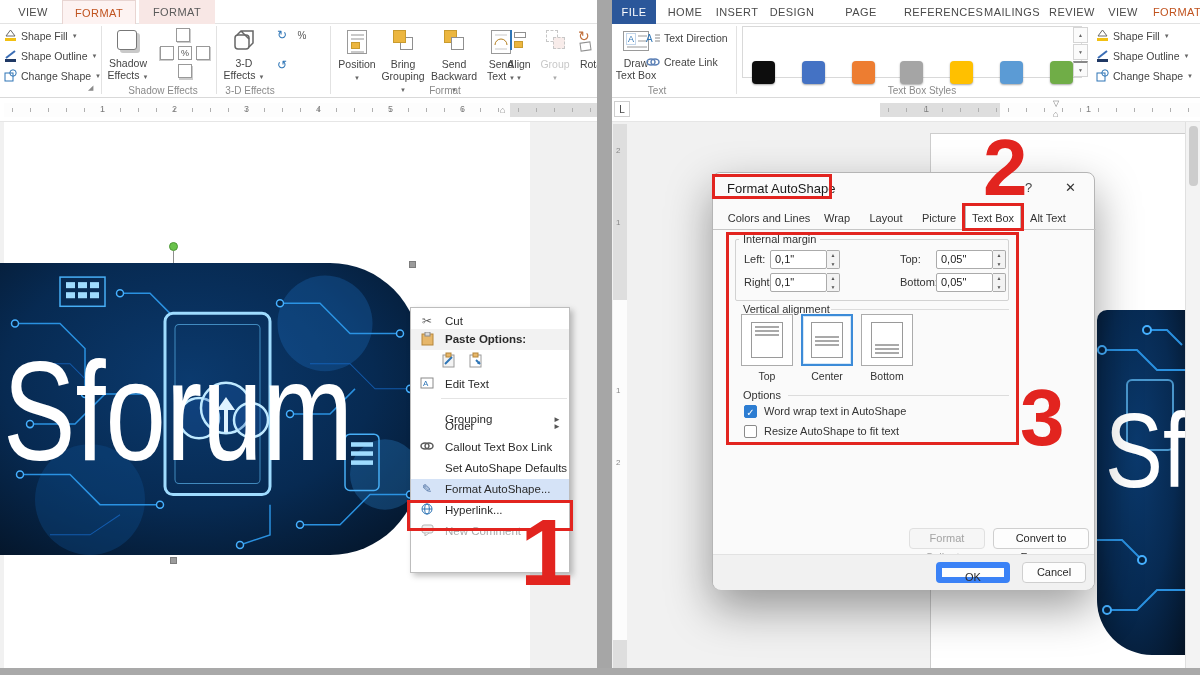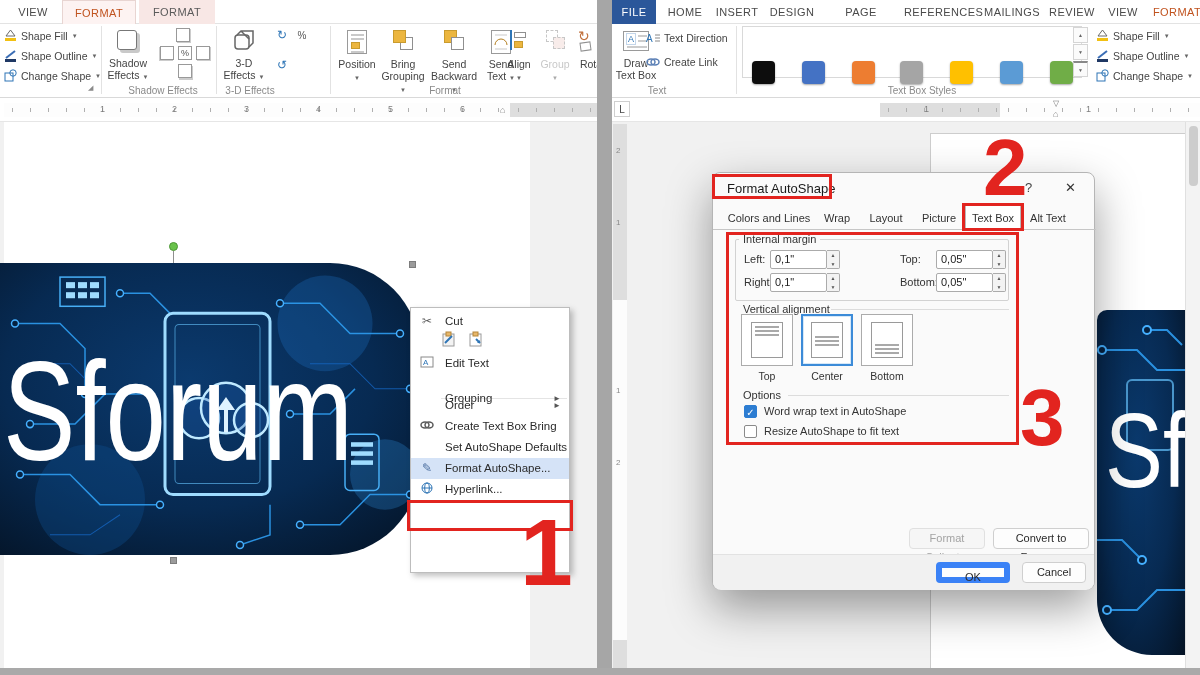--- a/index.html
+++ b/index.html
@@ -289,20 +289,24 @@
           </svg>
       </div>
 
       <div class="abs" style="left:173px;top:129px;width:1px;height:12px;background:#8f8f8f"></div>
       <div class="abs" style="left:169px;top:120px;width:9px;height:9px;border-radius:50%;background:#69c24a;border:1px solid #4d9636"></div>
       <div class="handle" style="left:409px;top:139px"></div>
       <div class="handle" style="left:170px;top:435px"></div>
 
       <div class="abs menu" style="left:410px;top:185px;width:160px;height:266px">
         <div class="mi" style="top:3px"><span class="mic" style="color:#5a5a5a">✂</span><span>Cut</span></div>
+        <div class="mi" style="background:#f2f2f2;font-weight:bold"><span class="mic"><svg width="13" height="14">
+                <rect x="1" y="2" width="11" height="11" fill="#e7b76a" stroke="#b5863a"></rect>
+                <rect x="4" y="0" width="5" height="4" fill="#d9d9d9" stroke="#8a8a8a"></rect>
+              </svg></span><span>Paste Options:</span></div>
         <div class="mi">
           <span class="abs" style="left:30px;top:2px"><svg width="16" height="16">
                 <rect x="2" y="3" width="11" height="12" fill="#f3f3f3" stroke="#9a9a9a"></rect>
                 <rect x="5" y="1" width="5" height="4" fill="#e7b76a" stroke="#b5863a"></rect>
                 <path d="M4 12 L11 5" stroke="#2e75b6" stroke-width="2"></path>
               </svg></span>
           <span class="abs" style="left:57px;top:2px"><svg width="16" height="16">
                 <rect x="2" y="3" width="11" height="12" fill="#fff" stroke="#9a9a9a"></rect>
                 <rect x="5" y="1" width="5" height="4" fill="#e7b76a" stroke="#b5863a"></rect>
                 <path d="M8 8 L12 12" stroke="#2e75b6" stroke-width="2"></path>
@@ -312,28 +316,32 @@
         <div class="abs" style="left:30px;top:90px;width:126px;height:1px;background:#e4e4e4"></div>
         <div class="mi" style="top:3px"><span class="mic"><svg width="14" height="12">
                 <rect x="1" y="1" width="12" height="10" fill="#fff" stroke="#8a8a8a"></rect>
                 <text x="3" y="9" font-size="8" fill="#2e75b6">A</text>
               </svg></span><span>Edit Text</span></div>
         <div class="mi" style="top:17px"><span>Grouping</span><span class="sub">►</span></div>
         <div class="mi" style="top:3px"><span>Order</span><span class="sub">►</span></div>
         <div class="mi" style="top:3px"><span class="mic"><svg width="14" height="12">
                 <ellipse cx="5" cy="6" rx="4" ry="3" fill="none" stroke="#5a5a5a" stroke-width="1.5"></ellipse>
                 <ellipse cx="9" cy="6" rx="4" ry="3" fill="none" stroke="#5a5a5a" stroke-width="1.5"></ellipse>
-              </svg></span><span>Create Text Box Bring</span></div>
+              </svg></span><span>Callout Text Box Link</span></div>
         <div class="mi" style="top:3px"><span>Set AutoShape Defaults</span></div>
         <div class="mi hl" style="top:3px"><span class="mic" style="color:#4a6d9e">✎</span><span>Format AutoShape...</span></div>
         <div class="mi" style="top:3px"><span class="mic"><svg width="13" height="13">
                 <circle cx="6" cy="6" r="5" fill="none" stroke="#2e75b6"></circle>
                 <line x1="1" y1="6" x2="11" y2="6" stroke="#2e75b6"></line>
                 <ellipse cx="6" cy="6" rx="2.3" ry="5" fill="none" stroke="#2e75b6"></ellipse>
               </svg></span><span>Hyperlink...</span></div>
+        <div class="mi dis" style="top:3px"><span class="mic"><svg width="13" height="12">
+                <rect x="1" y="1" width="11" height="8" rx="2" fill="#f0f0f0" stroke="#b5b5b5"></rect>
+                <path d="M4 9 L4 12 L8 9" fill="#f0f0f0" stroke="#b5b5b5"></path>
+              </svg></span><span>New Comment</span></div>
       </div>
 
       <div class="redbox" style="left:407px;top:378px;width:166px;height:31px"></div>
       <div class="stepnum" style="left:520px;top:383px;font-size:95px">1</div>
     </div>
   </div>
 
   <div class="abs" style="left:597px;top:0;width:15px;height:675px;background:#a6a6a6"></div>
 
   <div class="abs win" style="left:612px;top:0;width:588px;height:668px">

